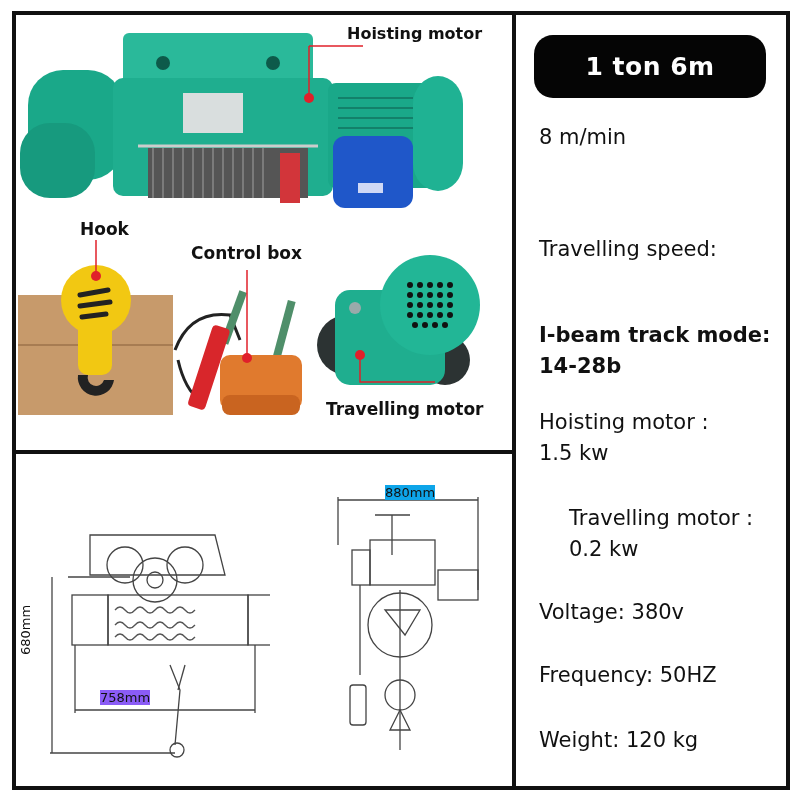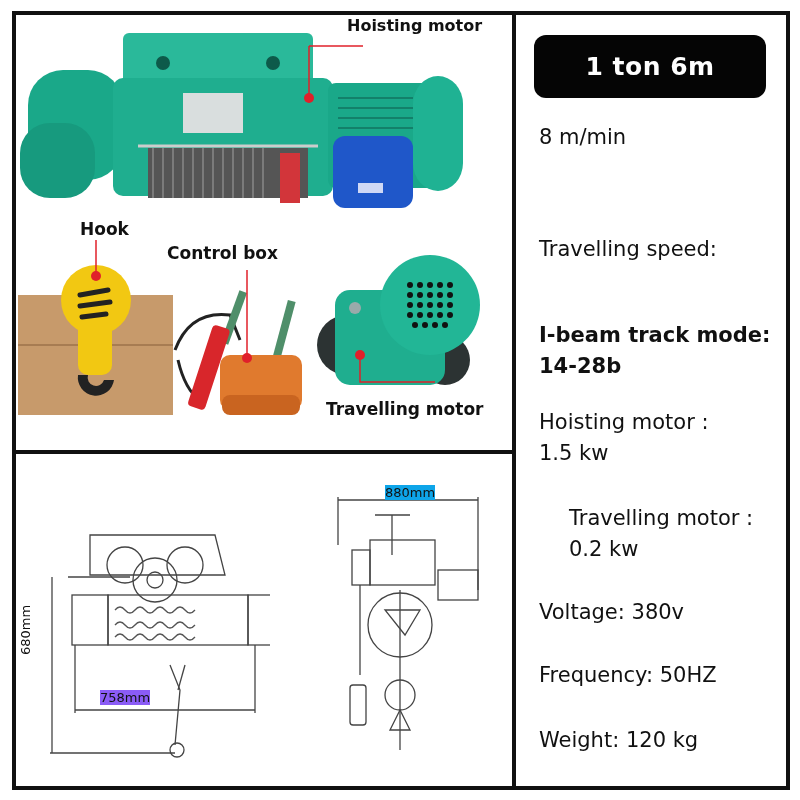--- a/index.html
+++ b/index.html
@@ -1,20 +1,20 @@
 <!DOCTYPE html>
 <html><head>
 <meta charset="utf-8">
 <style>
   html,body{margin:0;padding:0;background:#fff;}
   body{width:800px;height:800px;position:relative;overflow:hidden;font-family:"DejaVu Sans","Liberation Sans",sans-serif;}
   .frame{position:absolute;left:12px;top:11px;width:770px;height:771px;border:4px solid #111;box-sizing:content-box;}
   .vdiv{position:absolute;left:512px;top:11px;width:4px;height:775px;background:#111;}
   .hdiv{position:absolute;left:12px;top:450px;width:504px;height:4px;background:#111;}
-  .pill{position:absolute;left:534px;top:35px;width:232px;height:63px;background:#050505;border-radius:12px;color:#fff;font-weight:bold;font-size:25px;display:flex;align-items:center;justify-content:center;letter-spacing:0.5px;}
+  .pill{position:absolute;left:534px;top:35px;width:232px;height:63px;background:#050505;border-radius:19px;color:#fff;font-weight:bold;font-size:25px;display:flex;align-items:center;justify-content:center;letter-spacing:0.5px;}
   .specs{position:absolute;left:539px;top:122px;width:250px;}
   .spec{position:absolute;left:0;font-size:21px;line-height:31px;color:#111;font-weight:500;white-space:nowrap;}
   .label{position:absolute;font-weight:bold;font-size:17px;color:#111;white-space:nowrap;}
   svg{position:absolute;}
 </style>
 </head>
 <body>
 
 <div class="frame"></div>
 <div class="vdiv"></div>
@@ -61,21 +61,21 @@
         <line x1="320" y1="100" x2="395" y2="100"></line>
     </g>
 
     <rect x="315" y="108" width="80" height="72" rx="12" fill="#1f57c9"></rect>
     <rect x="340" y="155" width="25" height="10" fill="#cfd8f5"></rect>
 
     <line x1="291" y1="18" x2="345" y2="18" stroke="#e0202a" stroke-width="1.5"></line>
     <line x1="291" y1="18" x2="291" y2="70" stroke="#e0202a" stroke-width="1.5"></line>
     <circle cx="291" cy="70" r="5" fill="#e0202a"></circle>
   </svg>
-  <div class="label" style="left:347px;top:16px;font-size:16px;">Hoisting motor</div>
+  <div class="label" style="left:347px;top:24px;font-size:16px;">Hoisting motor</div>
 
   <svg style="left:18px;top:240px" width="160" height="180" viewBox="0 0 160 180">
     <rect x="0" y="55" width="155" height="120" fill="#c79a6b"></rect>
     <line x1="0" y1="105" x2="155" y2="105" stroke="#a77c52" stroke-width="2"></line>
     <circle cx="78" cy="60" r="35" fill="#f2c812"></circle>
     <rect x="60" y="60" width="34" height="75" rx="10" fill="#f2c812"></rect>
     <g stroke="#222" stroke-width="5" stroke-linecap="round">
       <line x1="62" y1="55" x2="90" y2="50"></line>
         <line x1="62" y1="66" x2="92" y2="62"></line>
         <line x1="64" y1="77" x2="88" y2="74"></line>
@@ -90,21 +90,21 @@
     <path d="M5 80 Q20 40 60 45 L70 70" stroke="#222" stroke-width="3" fill="none"></path>
     <path d="M8 90 Q15 120 30 130" stroke="#222" stroke-width="3" fill="none"></path>
     <rect x="60" y="20" width="8" height="55" fill="#4f8f6a" transform="rotate(20 64 47)"></rect>
     <rect x="110" y="30" width="8" height="60" fill="#4f8f6a" transform="rotate(15 114 60)"></rect>
     <rect x="30" y="55" width="18" height="85" rx="4" fill="#d8262b" transform="rotate(18 39 97)"></rect>
     <rect x="50" y="85" width="82" height="55" rx="10" fill="#e07a2e"></rect>
     <rect x="52" y="125" width="78" height="20" rx="8" fill="#c96420"></rect>
     <line x1="77" y1="-5" x2="77" y2="88" stroke="#e0202a" stroke-width="1.5"></line>
     <circle cx="77" cy="88" r="5" fill="#e0202a"></circle>
   </svg>
-  <div class="label" style="left:167px;top:243px;text-align:center;">Control box</div>
+  <div class="label" style="left:191px;top:243px;text-align:center;">Control box</div>
 
   <svg style="left:305px;top:250px" width="200" height="160" viewBox="0 0 200 160">
     <circle cx="42" cy="95" r="30" fill="#2c3333"></circle>
     <circle cx="140" cy="110" r="25" fill="#2c3333"></circle>
     <rect x="30" y="40" width="110" height="95" rx="15" fill="#1fae8f"></rect>
     <circle cx="125" cy="55" r="50" fill="#22b696"></circle>
     <g fill="#111">
       <circle cx="105" cy="35" r="3"></circle>
         <circle cx="115" cy="35" r="3"></circle>
         <circle cx="125" cy="35" r="3"></circle>

